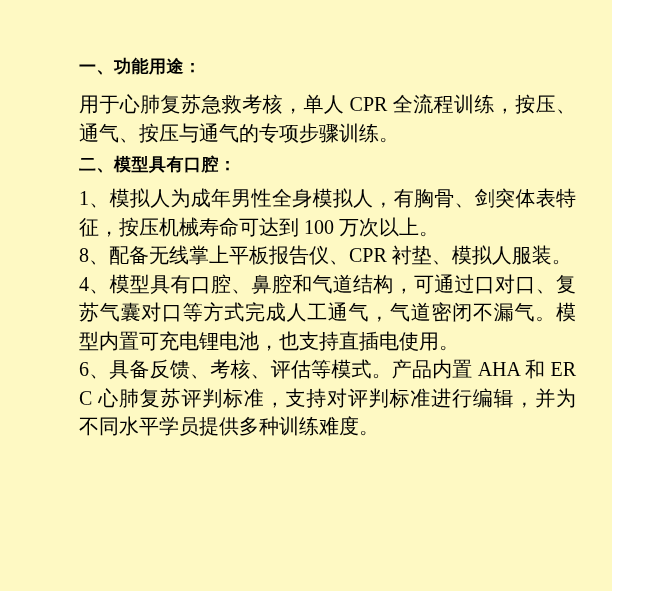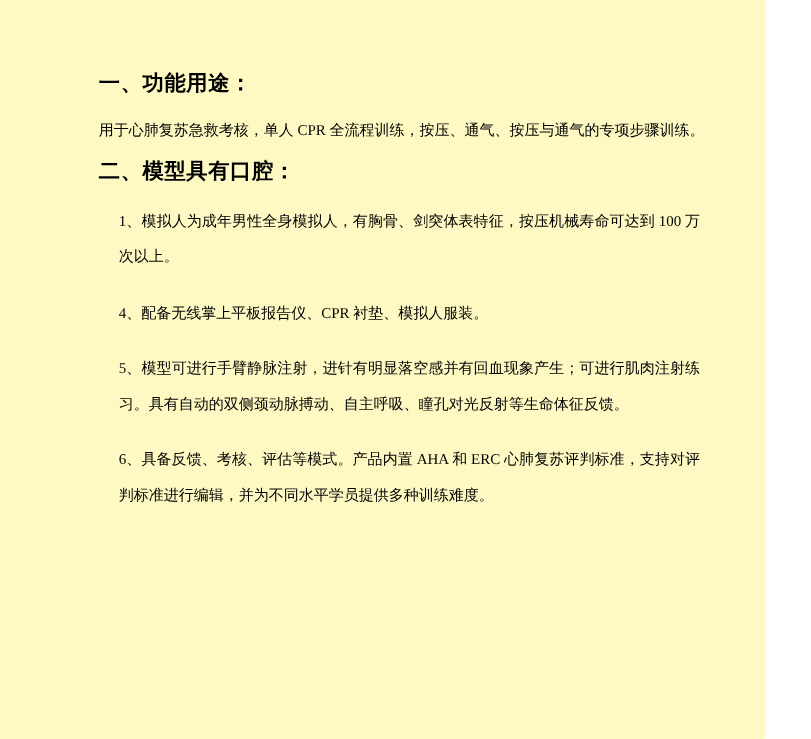--- a/index.html
+++ b/index.html
@@ -26,46 +26,46 @@
   .section-heading {
     font-size: 17px;
     line-height: 21px;
     font-weight: bold;
     color: #000000;
     letter-spacing: 0.5px;
   }
   .heading-1 { margin-bottom: 13px; }
   .heading-2 { margin-top: 7px; margin-bottom: 9px; }
   .body-text {
-    font-size: 12px;
+    font-size: 20px;
     line-height: 28.5px;
     text-align: justify;
     text-justify: inter-ideograph;
     color: #000000;
     word-break: break-all;
   }
   .intro-paragraph { margin-bottom: 0; }
-  .spec-item { margin: 16px; }
+  .spec-item { margin: 0; }
 </style>
 </head>
 <body>
 
 <div class="page">
   <div class="content">
 
     <div class="section-heading heading-1">一、功能用途：</div>
 
     <p class="body-text intro-paragraph">用于心肺复苏急救考核，单人 CPR 全流程训练，按压、通气、按压与通气的专项步骤训练。</p>
 
     <div class="section-heading heading-2">二、模型具有口腔：</div>
 
     <p class="body-text spec-item">1、模拟人为成年男性全身模拟人，有胸骨、剑突体表特征，按压机械寿命可达到 100 万次以上。</p>
 
-    <p class="body-text spec-item">4、配备无线掌上平板报告仪、CPR 衬垫、模拟人服装。</p>
+    <p class="body-text spec-item">8、配备无线掌上平板报告仪、CPR 衬垫、模拟人服装。</p>
 
 
+    <p class="body-text spec-item">4、模型具有口腔、鼻腔和气道结构，可通过口对口、复苏气囊对口等方式完成人工通气，气道密闭不漏气。模型内置可充电锂电池，也支持直插电使用。</p>
 
-    <p class="body-text spec-item">5、模型可进行手臂静脉注射，进针有明显落空感并有回血现象产生；可进行肌肉注射练习。具有自动的双侧颈动脉搏动、自主呼吸、瞳孔对光反射等生命体征反馈。</p>
 
     <p class="body-text spec-item">6、具备反馈、考核、评估等模式。产品内置 AHA 和 ERC 心肺复苏评判标准，支持对评判标准进行编辑，并为不同水平学员提供多种训练难度。</p>
 
   </div>
 </div>
 
 </body></html>

